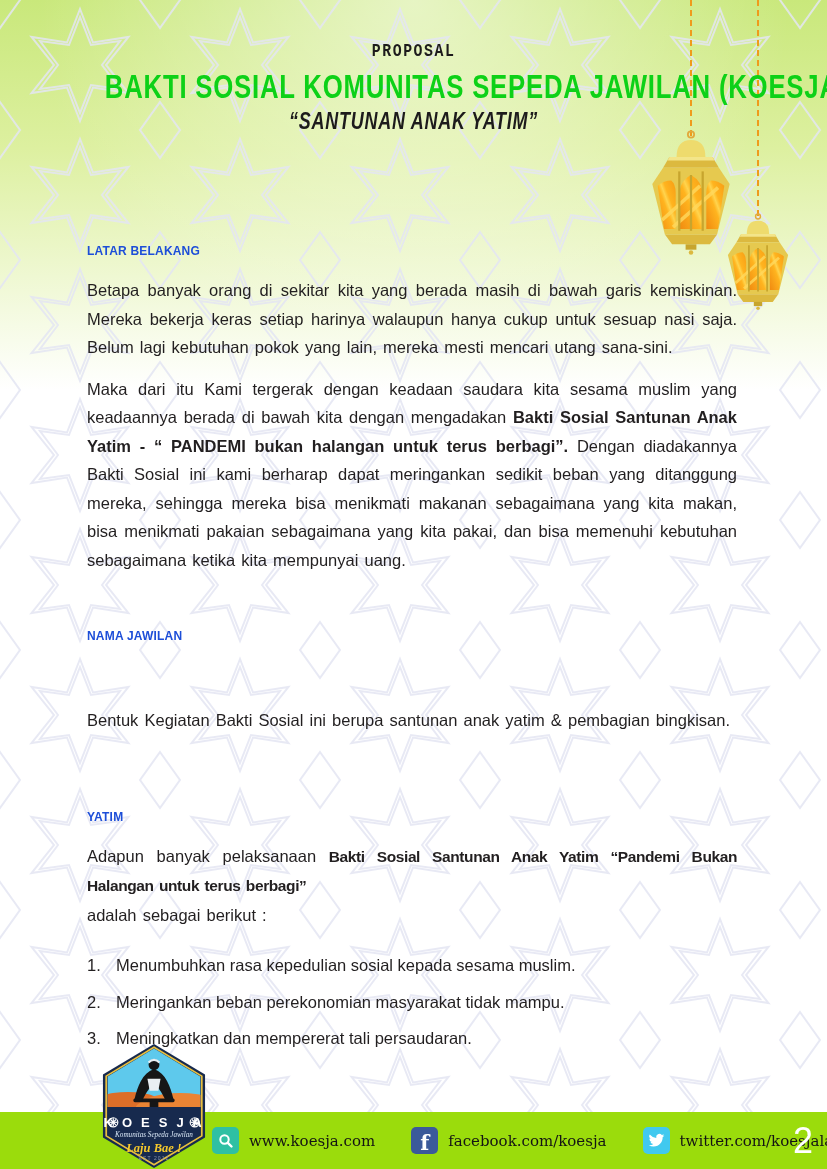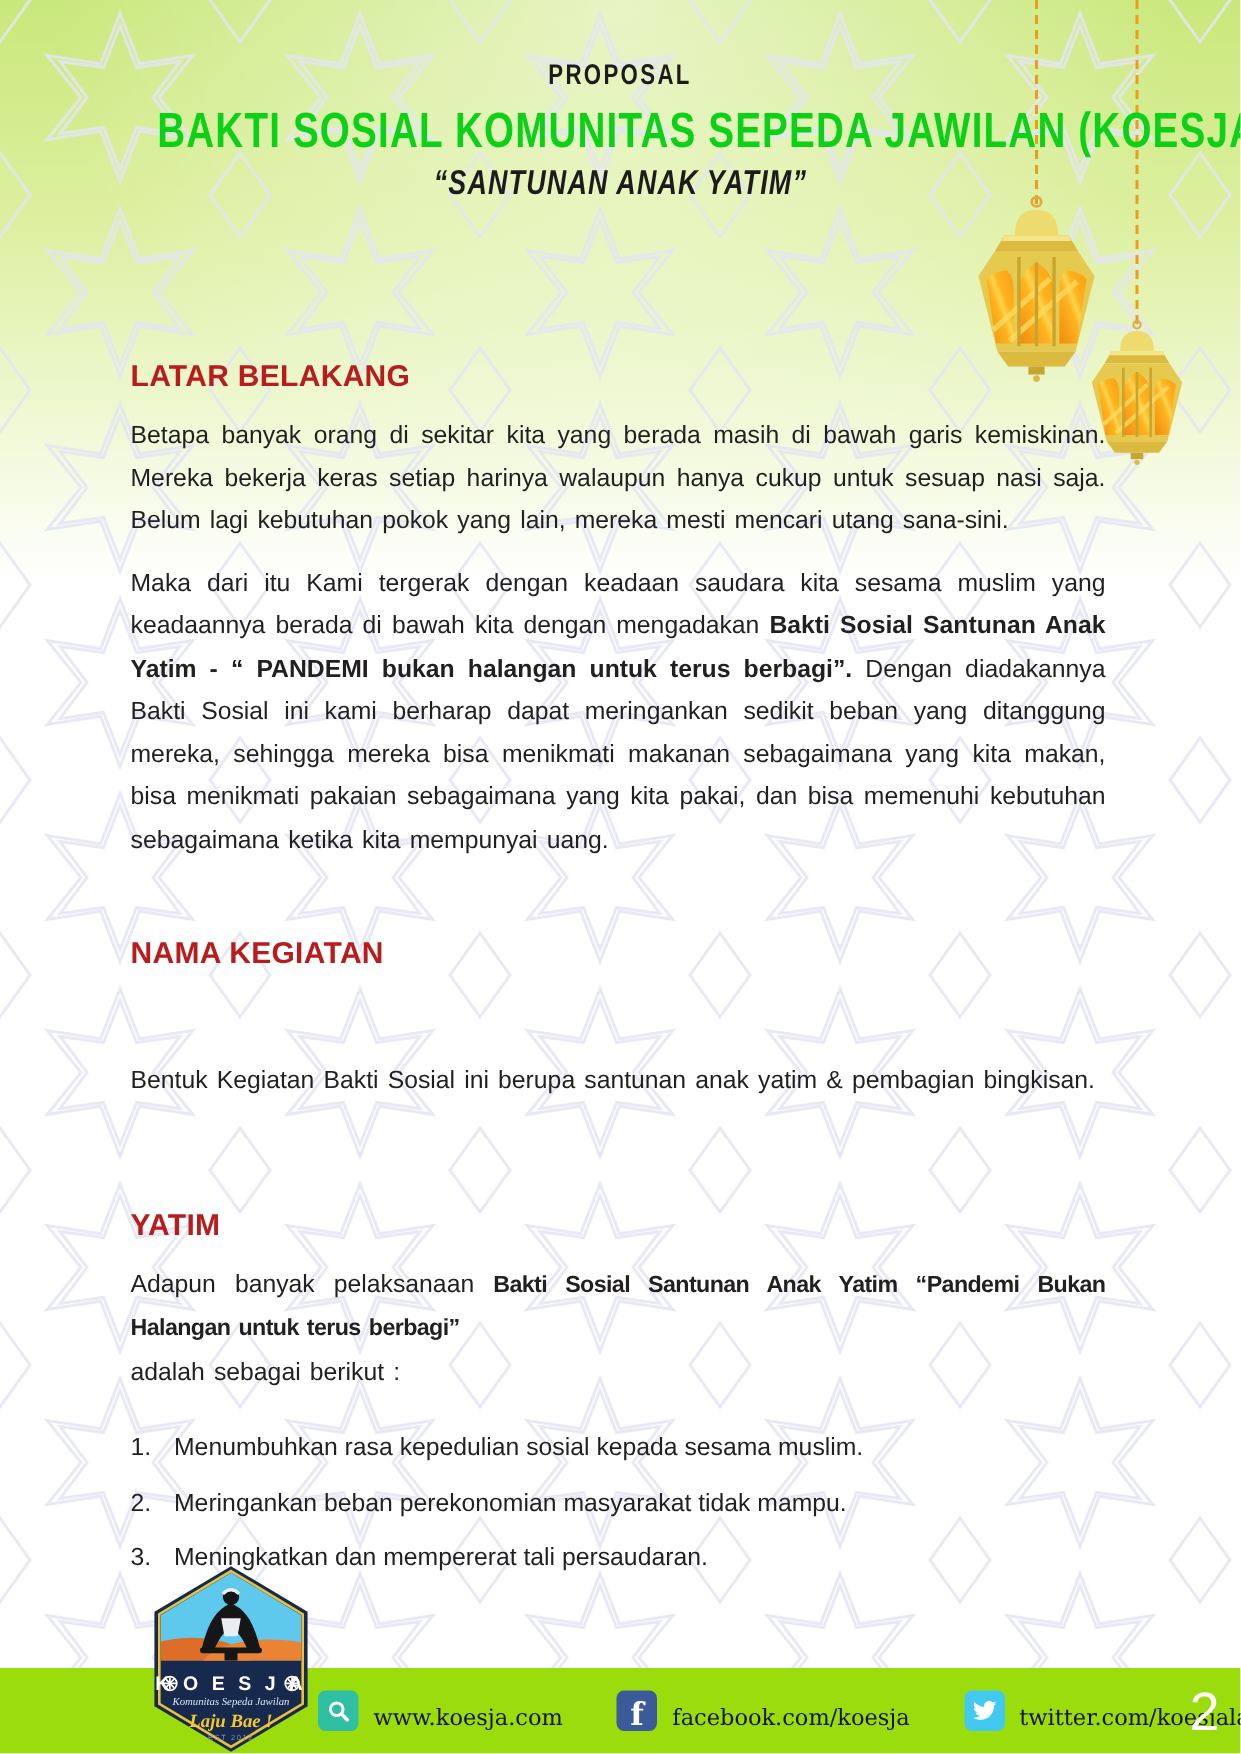--- a/index.html
+++ b/index.html
@@ -23,45 +23,45 @@
   
   .string{position:absolute;width:0;border-left:2px dashed #ef9b1c;z-index:2;}
   .string1{left:690px;top:0;height:136px;}
   .string2{left:757px;top:0;height:216px;}
   .lantern{position:absolute;z-index:2;}
   .lantern1{left:645px;top:130px;width:92px;height:126px;}
   .lantern2{left:723px;top:212px;width:70px;height:100px;}
   
   .doc-header{position:relative;z-index:3;padding-top:40px;text-align:center;}
   .narrow{display:inline-block;transform:scaleX(.78);transform-origin:50% 50%;white-space:nowrap;}
-  .kicker{font-size:19px;font-weight:bold;letter-spacing:2px;line-height:22px;color:#1d1b1c;}
+  .kicker{font-size:19px;font-weight:bold;letter-spacing:2px;line-height:22px;color:#1d1b1c;font-family:Liberation Mono, monospace;}
   .title{margin-top:8px;font-size:33px;font-weight:bold;line-height:34px;color:#0dd117;letter-spacing:1px;}
   .subtitle{margin-top:3px;font-size:23px;font-weight:bold;line-height:28px;color:#1d1b1c;letter-spacing:1px;font-style:italic;}
   
   .content{position:relative;z-index:3;margin:106px 90px 0 87px;}
-  .sec h2{font-size:20px;line-height:20px;margin:0 0 15px 0;color:#b91c1c;letter-spacing:.2px;}
+  .sec h2{font-size:12px;line-height:20px;margin:0 0 15px 0;color:#1d4ed8;letter-spacing:.2px;}
   .sec p{font-size:16.5px;line-height:28.5px;margin:0 0 13px 0;text-align:justify;word-spacing:1.5px;}
   .sec{margin-bottom:42px;}
   .sec-nama{margin-top:52px;}
   .sec-bentuk{margin-top:60px;}
   .sec-tujuan{margin-top:72px;}
   .bold{font-weight:bold;}
   .cond{font-weight:bold;font-size:15.5px;letter-spacing:-.4px;font-stretch:condensed;}
   .goals{margin-top:22px;}
   .goal{display:flex;gap:11px;font-size:16.5px;line-height:28.5px;margin-bottom:8px;}
   .goal .num{flex:0 0 18px;}
   
   .footer-band{
     position:absolute;left:0;right:0;bottom:0;height:57px;background:#9bdc0c;z-index:4;
   }
   .footer-links{
     position:absolute;left:212px;right:56px;bottom:0;height:57px;z-index:5;
     display:flex;align-items:center;gap:36px;
   }
-  .flink{display:flex;align-items:flex-end;gap:10px;cursor:pointer;}
+  .flink{display:flex;align-items:center;gap:10px;cursor:pointer;}
   .flink .badge{width:27px;height:27px;border-radius:5px;display:flex;align-items:center;justify-content:center;}
   .badge-search{background:#2fc0a3;}
   .badge-facebook{background:#3b5a9a;border-radius:4px;}
   .badge-twitter{background:#41c9ef;}
   .flink .label{font-family:"DejaVu Serif",serif;font-size:15px;color:#141414;white-space:nowrap;}
   .fb-f{color:#fff;font-family:"DejaVu Serif",serif;font-weight:bold;font-size:21px;line-height:1;margin-top:3px;}
   .page-num{
     position:absolute;right:14px;bottom:6px;z-index:5;color:#ffffff;
     font-size:36px;line-height:44px;font-weight:normal;
   }
@@ -163,21 +163,21 @@
 
 <main class="content">
 
   <section class="sec sec-latar">
     <h2>LATAR BELAKANG</h2>
     <p><span>Betapa banyak orang di sekitar kita yang berada masih di bawah garis kemiskinan. Mereka bekerja keras setiap harinya walaupun hanya cukup untuk sesuap nasi saja. Belum lagi kebutuhan pokok yang lain, mereka mesti mencari utang sana-sini.</span></p>
     <p><span>Maka dari itu Kami tergerak dengan keadaan saudara kita sesama muslim yang keadaannya berada di bawah kita dengan mengadakan </span><span class="bold">Bakti Sosial Santunan Anak Yatim - “ PANDEMI bukan halangan untuk terus berbagi”.</span><span> Dengan diadakannya Bakti Sosial ini kami berharap dapat meringankan sedikit beban yang ditanggung mereka, sehingga mereka bisa menikmati makanan sebagaimana yang kita makan, bisa menikmati pakaian sebagaimana yang kita pakai, dan bisa memenuhi kebutuhan sebagaimana ketika kita mempunyai uang.</span></p>
   </section>
 
   <section class="sec sec-nama">
-    <h2>NAMA KEGIATAN</h2>
+    <h2>NAMA JAWILAN</h2>
   </section>
 
   <section class="sec sec-bentuk">
     <p><span>Bentuk Kegiatan Bakti Sosial ini berupa santunan anak yatim &amp; pembagian bingkisan.</span></p>
   </section>
 
   <section class="sec sec-tujuan">
     <h2>YATIM</h2>
     <p><span>Adapun banyak pelaksanaan </span><span class="bold cond">Bakti Sosial Santunan Anak Yatim</span><span class="bold cond"> “Pandemi Bukan Halangan untuk terus berbagi”</span><br><span>adalah sebagai berikut :</span></p>
     <div class="goals">

